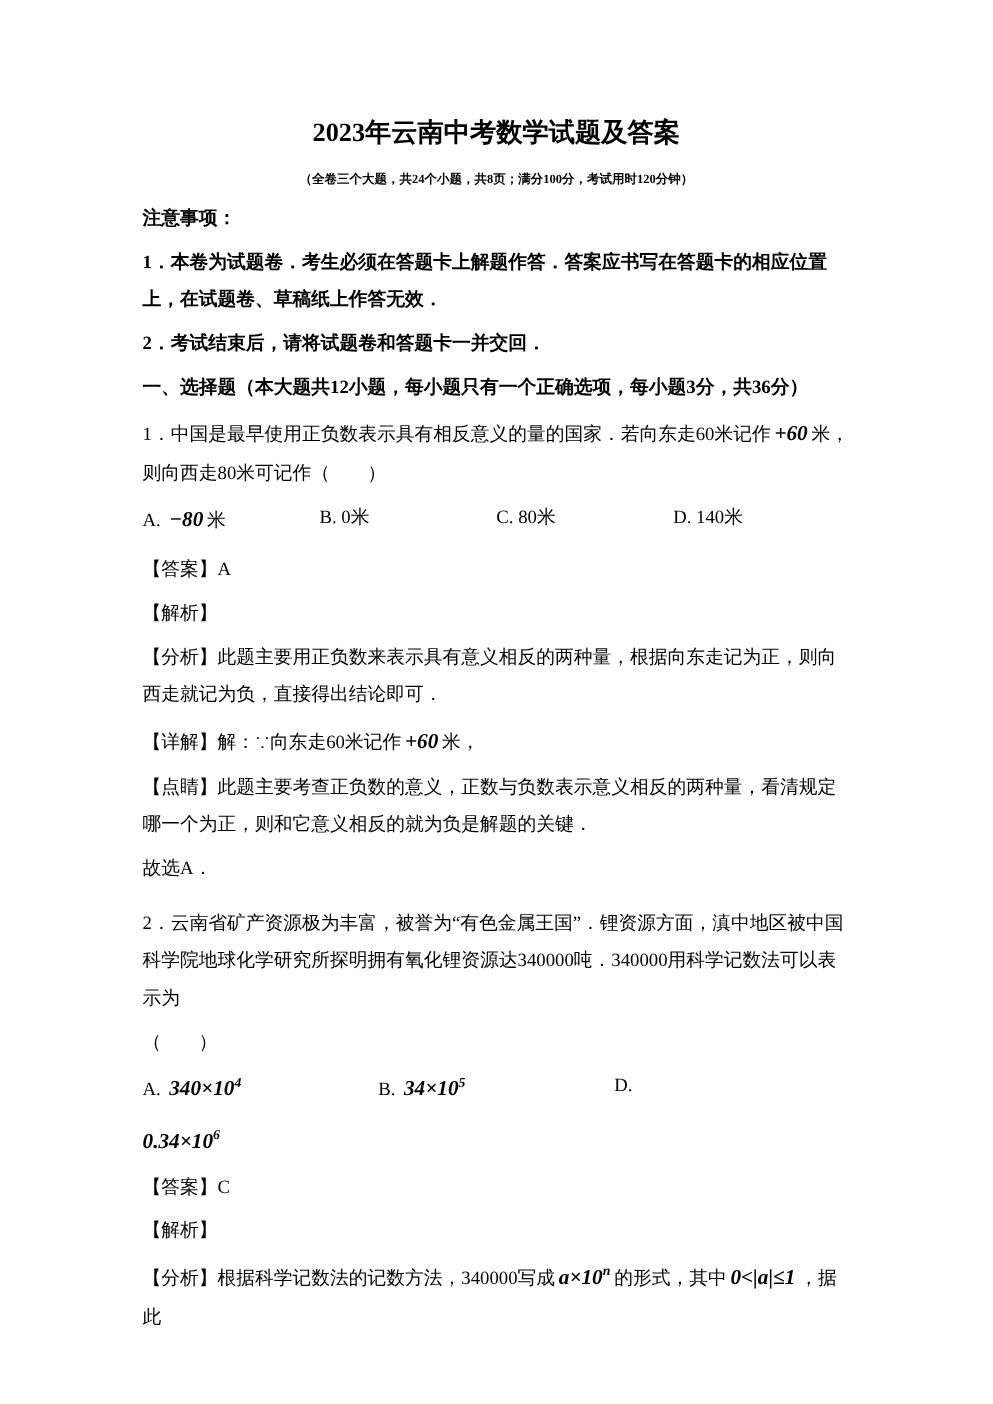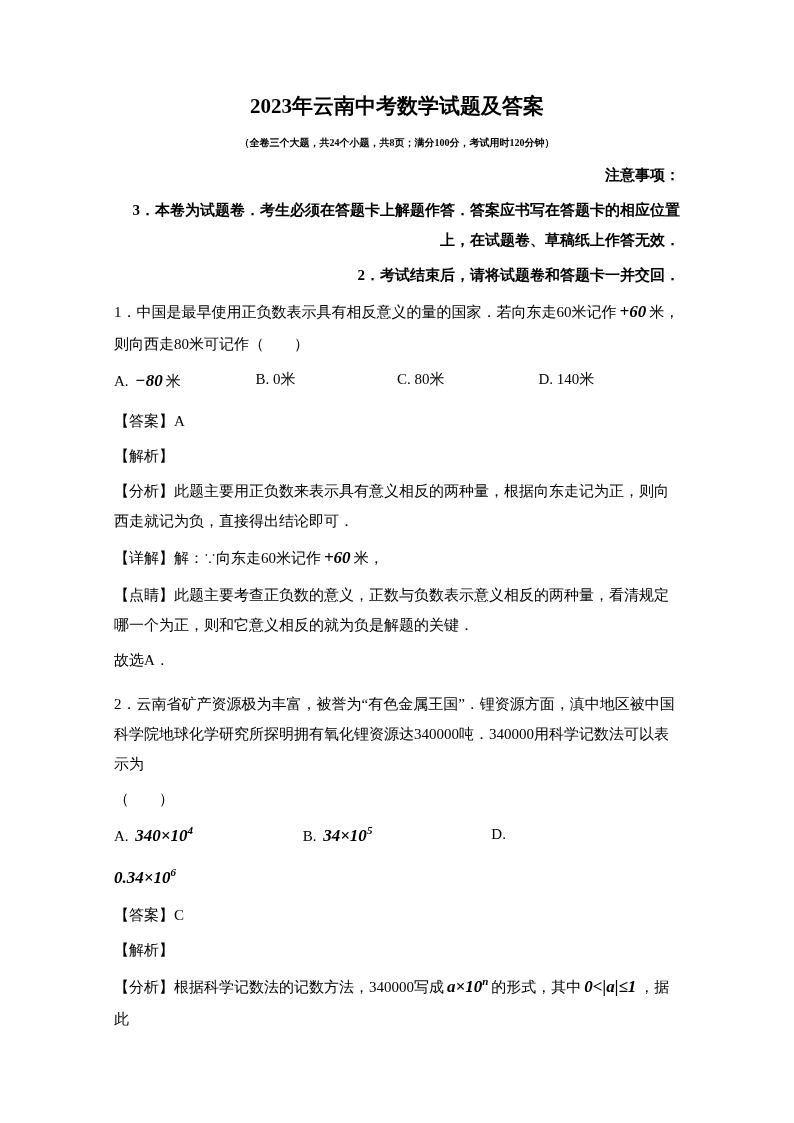--- a/index.html
+++ b/index.html
@@ -28,21 +28,21 @@
     font-size: 10px;
     font-weight: 700;
     margin-bottom: 10px;
   }
   .para {
     font-size: 15px;
     line-height: 2.0;
     margin-bottom: 5px;
     text-align: left;
   }
-  .bold { font-weight: 700; text-align: right; }
+  .bold { font-weight: 700; }
   .gap-top { margin-top: 14px; }
   .formula {
     font-family: "Liberation Serif", serif;
     font-weight: 700;
     font-size: 17px;
     margin: 0 3px;
     white-space: nowrap;
     font-style: italic;
   }
   .formula sup {
@@ -62,24 +62,25 @@
 <body>
 
 <div class="page">
 
   <h1 class="title">2023年云南中考数学试题及答案</h1>
 
   <p class="subtitle">（全卷三个大题，共24个小题，共8页；满分100分，考试用时120分钟）</p>
 
   <p class="para bold">注意事项：</p>
 
-  <p class="para bold">3．本卷为试题卷．考生必须在答题卡上解题作答．答案应书写在答题卡的相应位置上，在试题卷、草稿纸上作答无效．</p>
+  <p class="para bold">1．本卷为试题卷．考生必须在答题卡上解题作答．答案应书写在答题卡的相应位置上，在试题卷、草稿纸上作答无效．</p>
 
   <p class="para bold">2．考试结束后，请将试题卷和答题卡一并交回．</p>
 
+  <p class="para bold">一、选择题（本大题共12小题，每小题只有一个正确选项，每小题3分，共36分）</p>
 
   <p class="para"><span>1．中国是最早使用正负数表示具有相反意义的量的国家．若向东走60米记作</span><span class="formula">+60</span><span>米，则向西走80米可记作（　　）</span></p>
 
   <div class="options-row">
     <span class="opt"><span>A. </span><span class="formula">−80</span><span>米</span></span>
     <span class="opt">B. 0米</span>
     <span class="opt">C. 80米</span>
     <span class="opt">D. 140米</span>
   </div>
 

